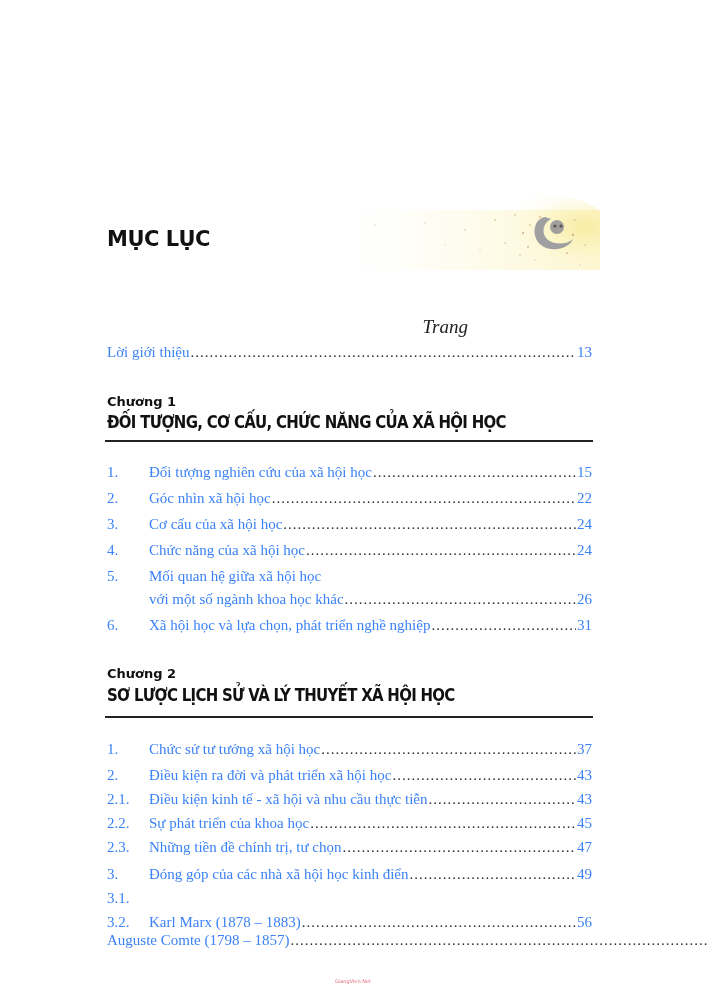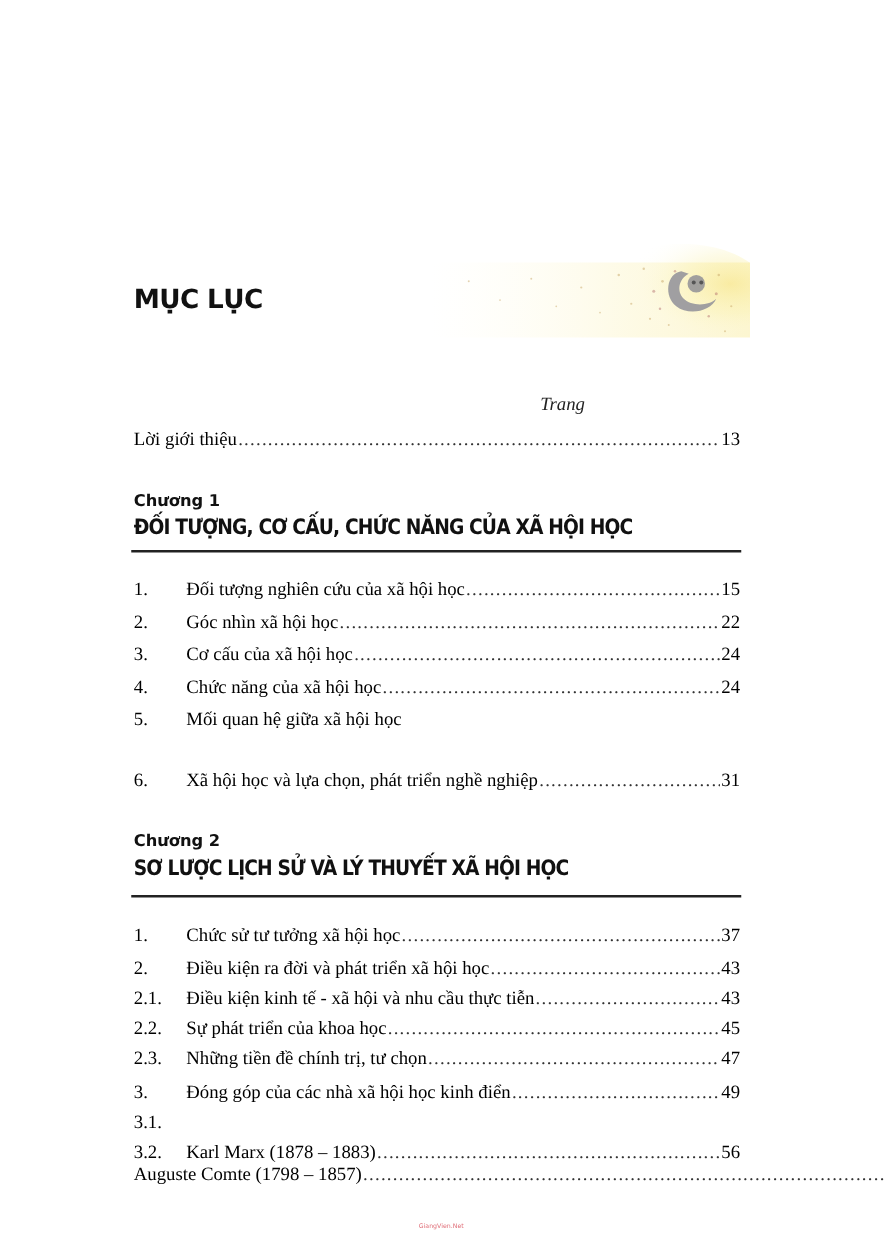--- a/index.html
+++ b/index.html
@@ -37,32 +37,32 @@
       font-size: 21px;
       letter-spacing: -0.5px;
       color: #111;
       margin: 0;
     }
     .trang {
       position: absolute;
       right: 116px;
       top: 316px;
       font-style: italic;
-      font-size: 15px;
+      font-size: 19px;
       color: #222;
     }
     .entry {
       position: absolute;
       left: 107px;
       width: 485px;
       display: flex;
       align-items: baseline;
       font-size: 15px;
       line-height: 20px;
-      color: #000000;
+      color: #3b82f6;
     }
     .entry .num {
       width: 42px;
       flex: 0 0 42px;
     }
     .entry .text-wrap {
       flex: 1;
       display: flex;
       align-items: baseline;
       min-width: 0;
@@ -218,20 +218,28 @@
       <span class="page-num">24</span>
     </span>
   </div>
 
   <div class="entry" style="top:566px;">
     <span class="num">5.</span>
     <span class="text-wrap">
       <span class="label">Mối quan hệ giữa xã hội học</span>
     </span>
   </div>
+  <div class="entry" style="top:589px;">
+    <span class="num"></span>
+    <span class="text-wrap">
+      <span class="label">với một số ngành khoa học khác</span>
+      <span class="leader"></span>
+      <span class="page-num">26</span>
+    </span>
+  </div>
   <div class="entry" style="top:615px;">
     <span class="num">6.</span>
     <span class="text-wrap">
       <span class="label">Xã hội học và lựa chọn, phát triển nghề nghiệp</span>
       <span class="leader"></span>
       <span class="page-num">31</span>
     </span>
   </div>
 
   <div class="chapter-label" style="top:666px;">Chương 2</div>

